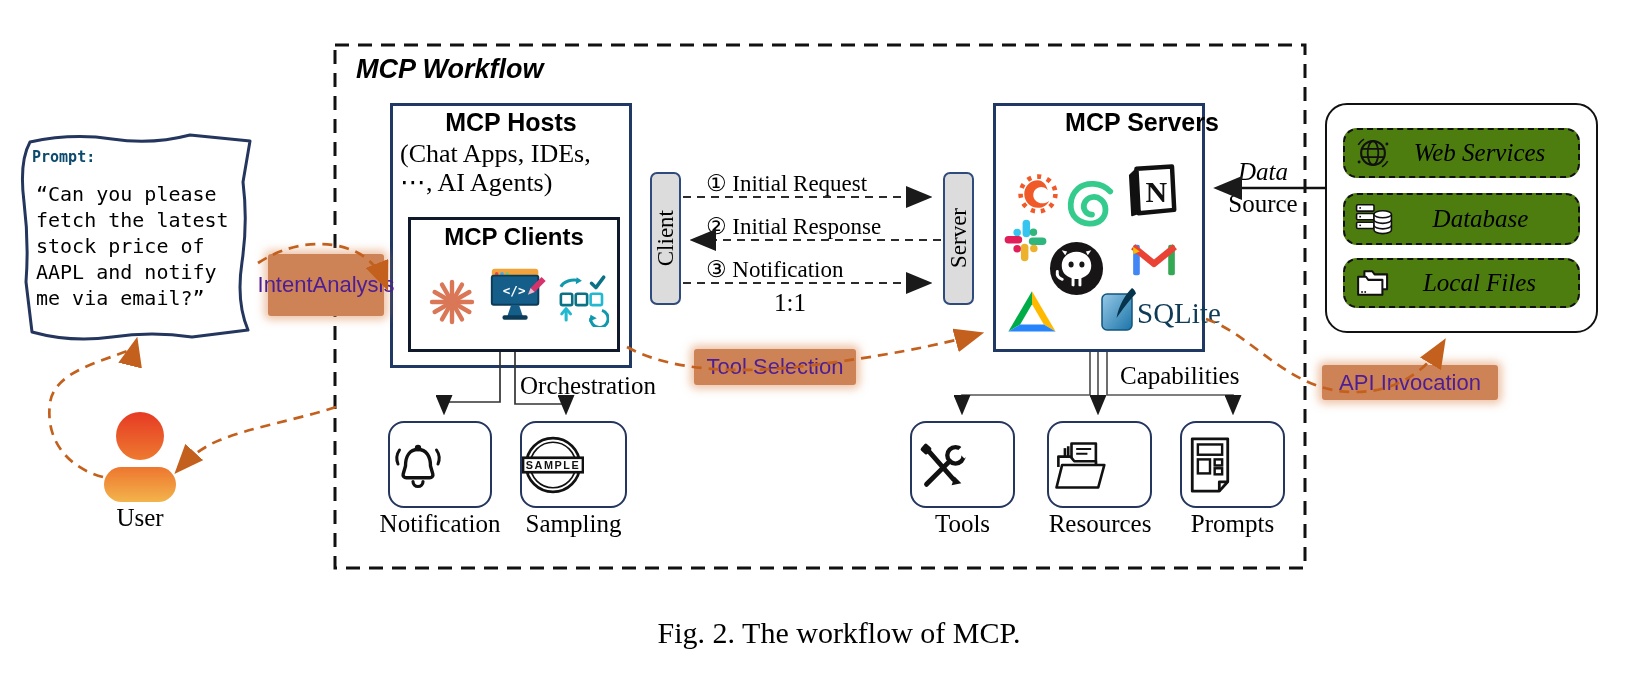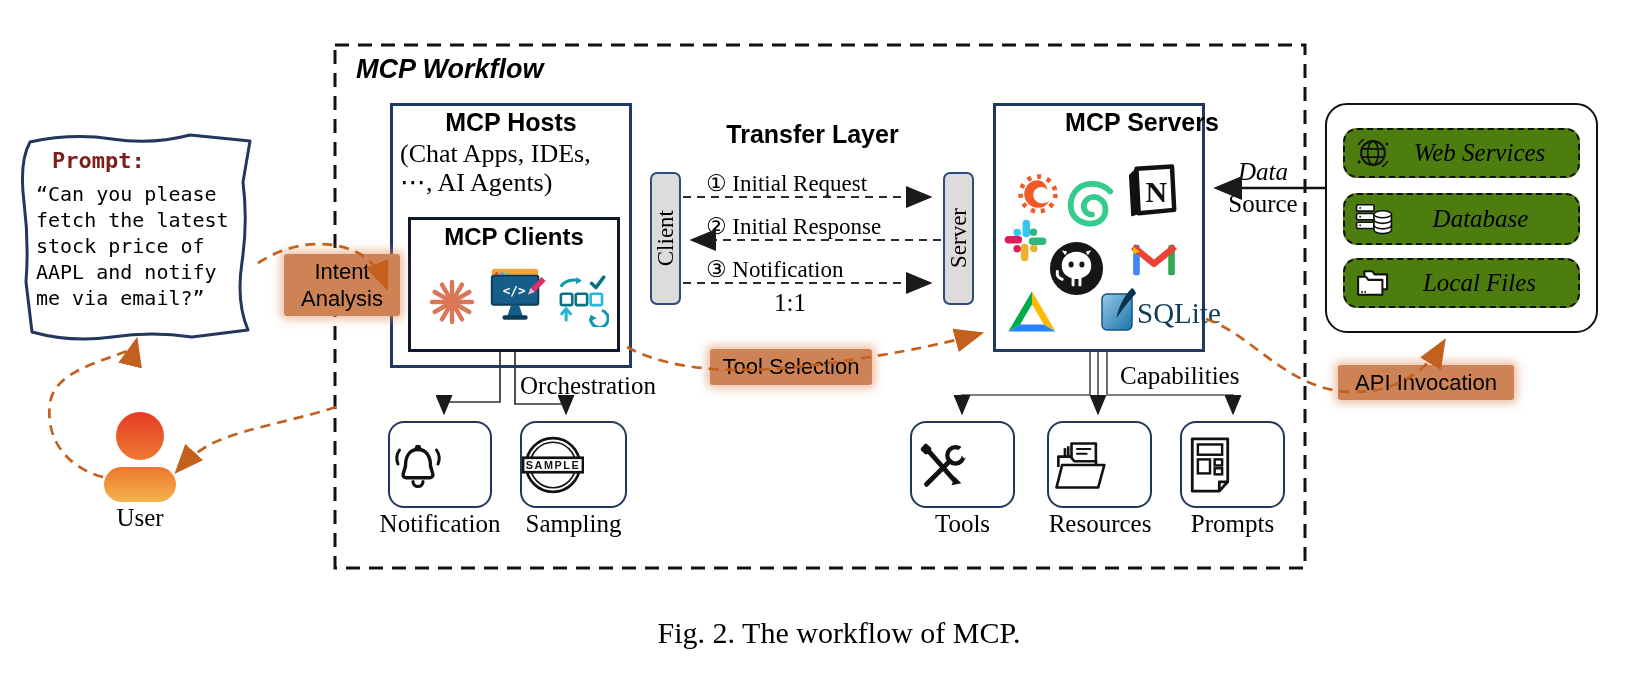--- a/index.html
+++ b/index.html
@@ -5,24 +5,24 @@
   html,body{margin:0;padding:0;background:#fff;}
   .canvas{position:relative;width:1628px;height:697px;background:#fff;overflow:hidden;
           font-family:"Liberation Serif","DejaVu Serif",serif;border-radius:14px;}
   .abs{position:absolute;}
   svg{display:block;}
   .box{position:absolute;background:#fff;border:3px solid #1F3864;box-sizing:border-box;}
   .rbox{position:absolute;background:#fff;border:2.5px solid #24365E;border-radius:16px;box-sizing:border-box;
         display:flex;align-items:center;justify-content:flex-start;}
   .lab{position:absolute;color:#000;font-family:"Liberation Serif","DejaVu Sans",serif;}
   .sans-bold{font-family:"Liberation Sans","DejaVu Sans",sans-serif;font-weight:bold;color:#000;}
-  .badge{position:absolute;background:#CE8356;color:#000000;z-index:2;text-align:center;
+  .badge{position:absolute;background:#CE8356;color:#4c1d95;z-index:2;text-align:center;
          font-family:"Liberation Sans","DejaVu Sans",sans-serif;border-radius:3px;
-         box-shadow:0 0 9px 4px rgba(224,150,100,0.55);display:flex;flex-direction:column;
-         align-items:center;justify-content:center;line-height:1.25;margin-left:16px;}
+         box-shadow:0 0 9px 4px rgba(224,150,100,0.55);display:flex;flex-direction:row;
+         align-items:center;justify-content:center;line-height:1.25;}
   .vbar{position:absolute;background:#DCDCDC;border:2px solid #2F4A7C;border-radius:7px;box-sizing:border-box;
         display:flex;align-items:center;justify-content:center;}
   .vtext{writing-mode:vertical-rl;transform:rotate(180deg);font-size:23px;
          font-family:"Liberation Serif",serif;color:#000;}
   .ds-item{position:absolute;border:2.5px dashed #111;border-radius:14px;box-sizing:border-box;
            display:flex;align-items:center;padding:0 10px;background:#4d7c0f;font-style:italic;}
   .ds-item .dlabel{flex:1;text-align:center;font-size:25px;}
   .mono{font-family:"DejaVu Sans Mono","Liberation Mono",monospace;}
   .layer0{position:absolute;left:0;top:0;z-index:0;}
   .layer3{position:absolute;left:0;top:0;z-index:3;pointer-events:none;}
@@ -35,21 +35,21 @@
 
   <svg class="layer0" width="1628" height="697" viewBox="0 0 1628 697">
     <rect x="335" y="45" width="970" height="523" fill="none" stroke="#111" stroke-width="3" stroke-dasharray="14 9"></rect>
   </svg>
 
   <div class="abs sans-bold" style="left:356px;top:54px;font-size:27px;font-style:italic;">MCP Workflow</div>
 
   <svg class="abs" style="left:12px;top:122px;" width="252" height="230" viewBox="0 0 252 230">
     <path d="M18,20 Q60,11 100,17 T178,13 L238,19 L231,60 Q236,100 230,140 T236,208 L180,215 Q140,209 100,215 T20,210 L14,160 Q17,120 12,80 T18,20 Z" fill="#fff" stroke="#24365E" stroke-width="3" stroke-linejoin="round"></path>
   </svg>
-  <div class="abs mono" style="left:52px;top:148px;font-size:22px;font-weight:bold;color:#7f1d1d;">Prompt:</div>
+  <div class="abs mono" style="left:32px;top:148px;font-size:15px;font-weight:bold;color:#0c4a6e;">Prompt:</div>
   <div class="abs mono" style="left:36px;top:181px;font-size:20px;color:#000;line-height:26px;">
     <div>“Can you please</div>
     <div>fetch the latest</div>
     <div>stock price of</div>
     <div>AAPL and notify</div>
     <div>me via email?”</div>
   </div>
 
   <svg class="abs" style="left:102px;top:410px;" width="76" height="92" viewBox="0 0 76 92">
     <defs>
@@ -129,21 +129,20 @@
     <svg width="62" height="62" viewBox="0 0 60 60">
       <circle cx="30" cy="30" r="26" stroke="#111" stroke-width="2.6" fill="none"></circle>
       <circle cx="30" cy="30" r="22" stroke="#111" stroke-width="1.6" fill="none"></circle>
       <rect x="1" y="23" width="58" height="14" fill="#fff" stroke="#111" stroke-width="2.6"></rect>
       <text x="30" y="34" text-anchor="middle" font-family="Liberation Sans, sans-serif" font-weight="bold" font-size="10.5" letter-spacing="1.5" fill="#111">SAMPLE</text>
     </svg>
   </div>
   <div class="lab" style="left:376px;top:510px;width:128px;text-align:center;font-size:25px;">Notification</div>
   <div class="lab" style="left:520px;top:510px;width:107px;text-align:center;font-size:25px;">Sampling</div>
 
-  <div class="abs sans-bold" style="left:700px;top:120px;width:225px;text-align:center;font-size:25px;">Transfer Layer</div>
   <div class="vbar" style="left:650px;top:172px;width:31px;height:133px;">
     <span class="vtext">Client</span>
   </div>
   <div class="vbar" style="left:943px;top:172px;width:31px;height:133px;">
     <span class="vtext">Server</span>
   </div>
   <div class="msg" style="left:706px;top:170px;">① Initial Request</div>
   <div class="msg" style="left:706px;top:213px;">② Initial Response</div>
   <div class="msg" style="left:706px;top:256px;">③ Notification</div>
   <div class="lab" style="left:760px;top:289px;width:60px;text-align:center;font-size:25px;">1:1</div>

